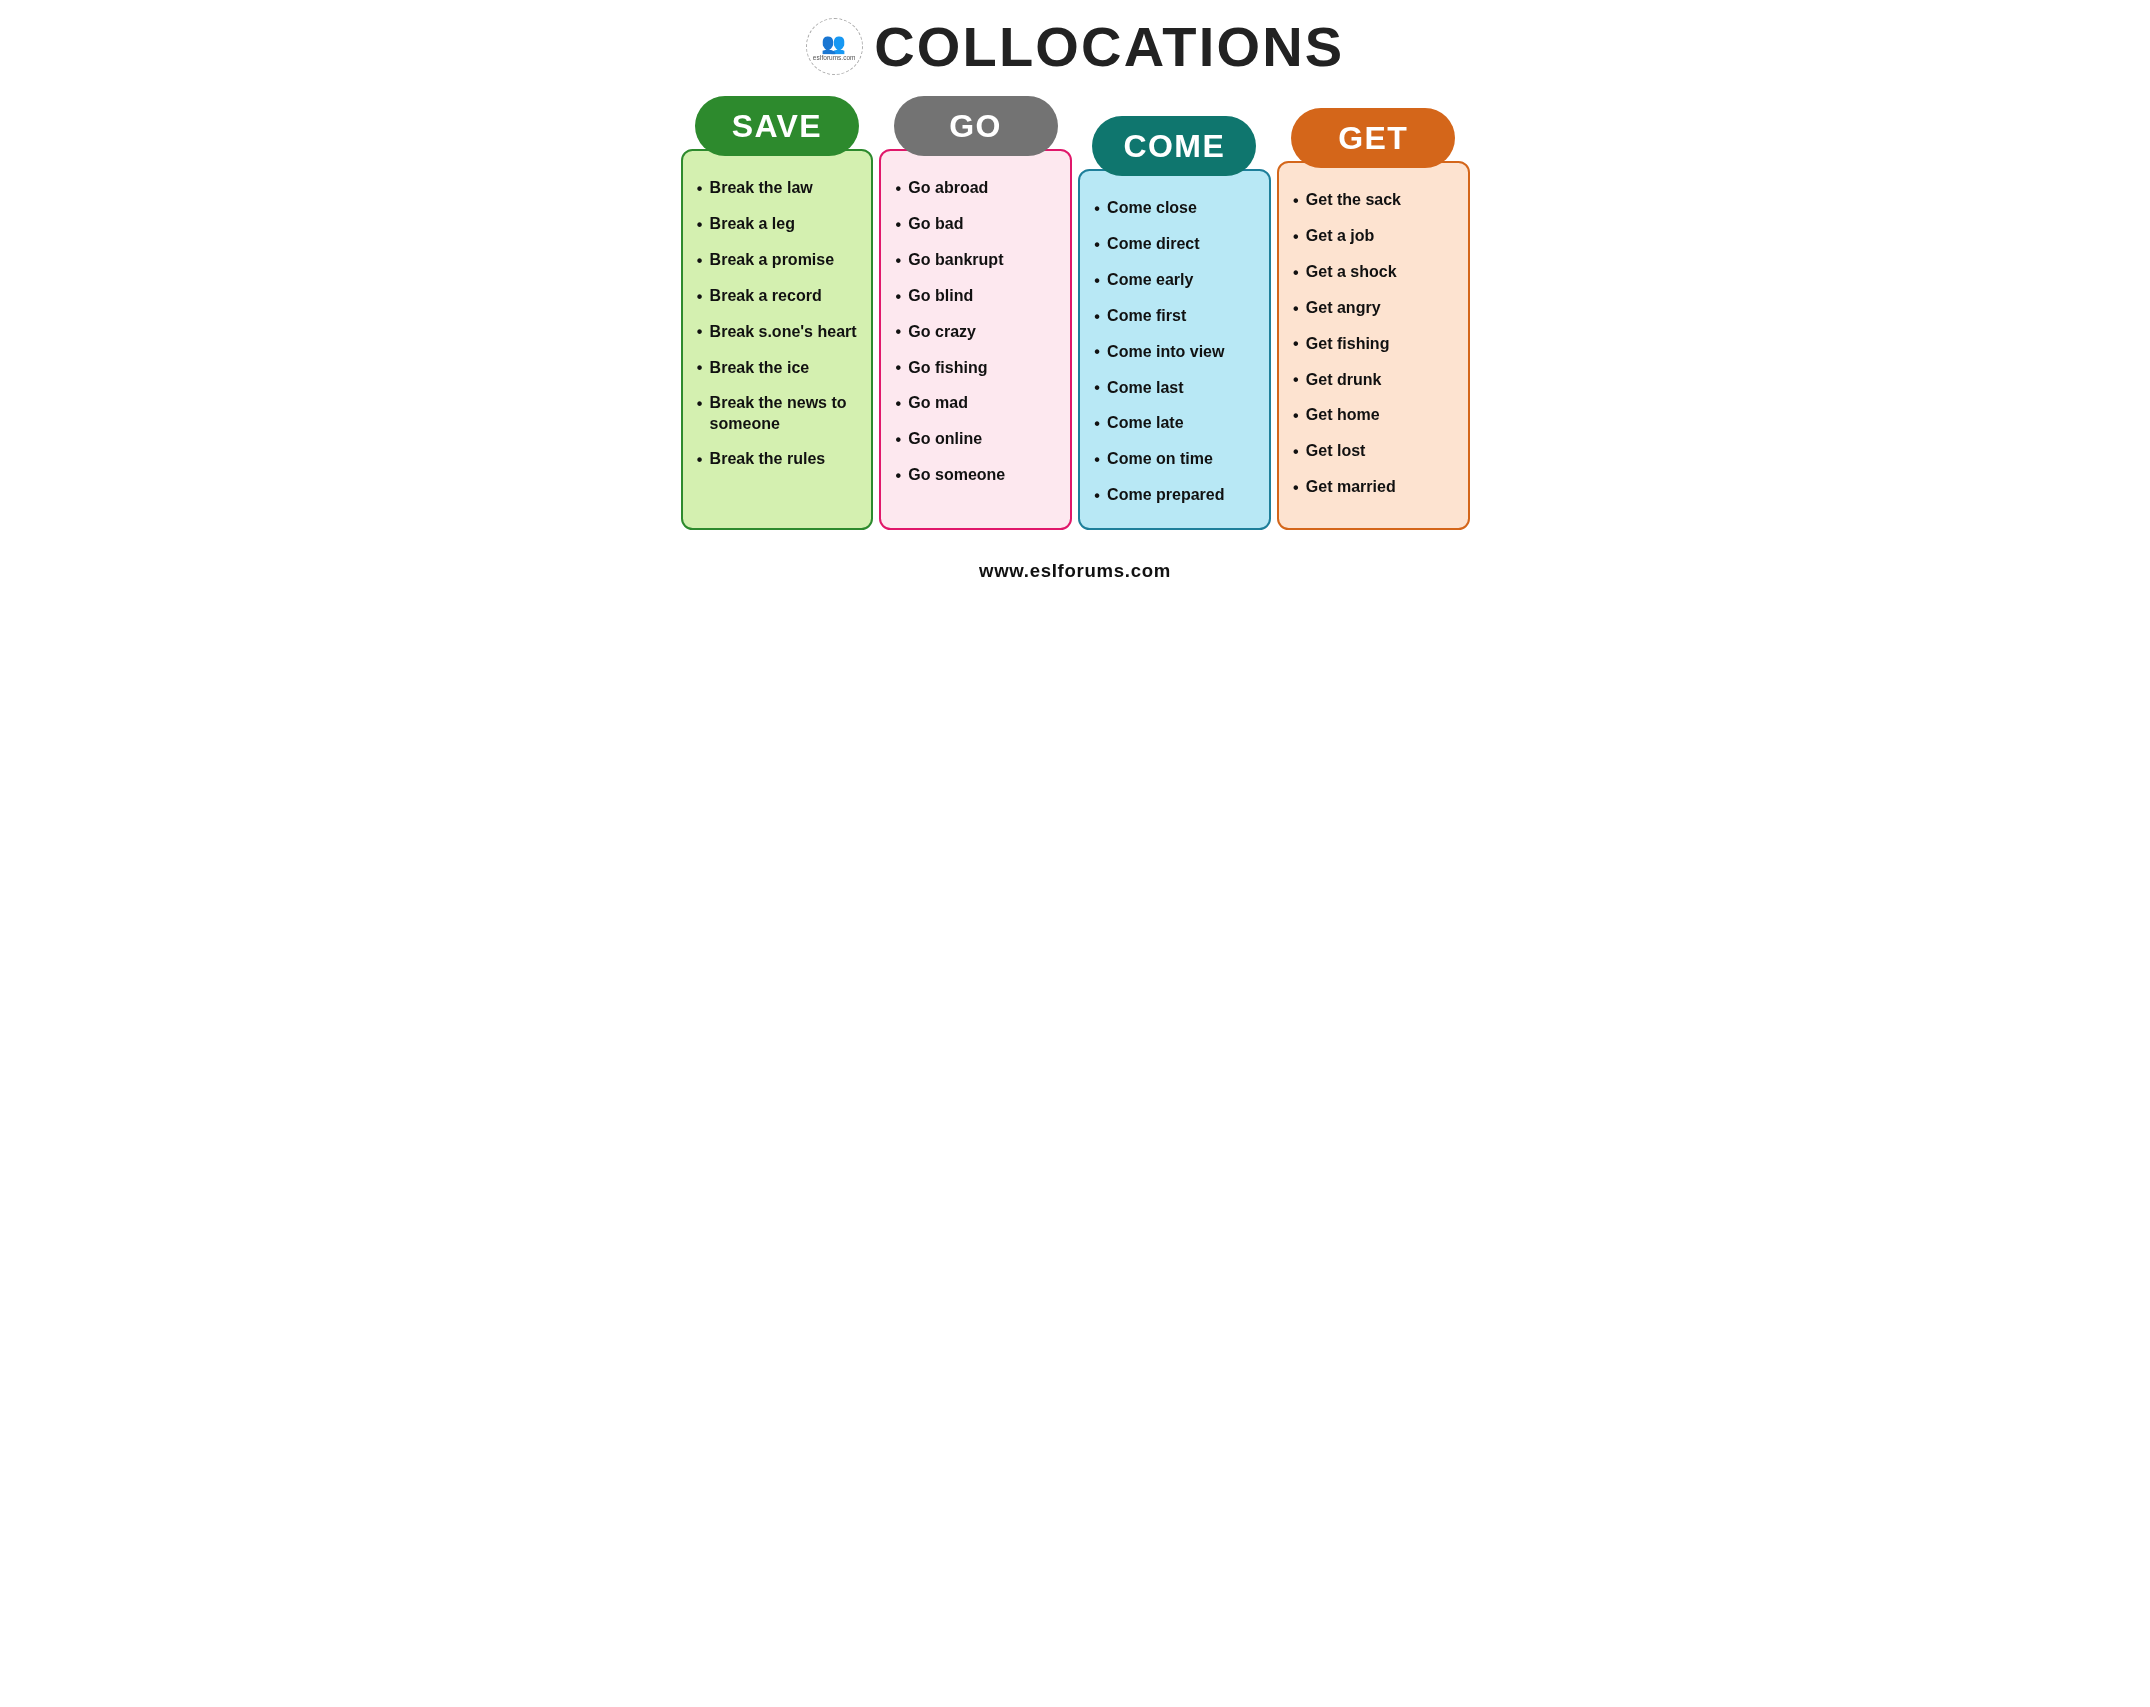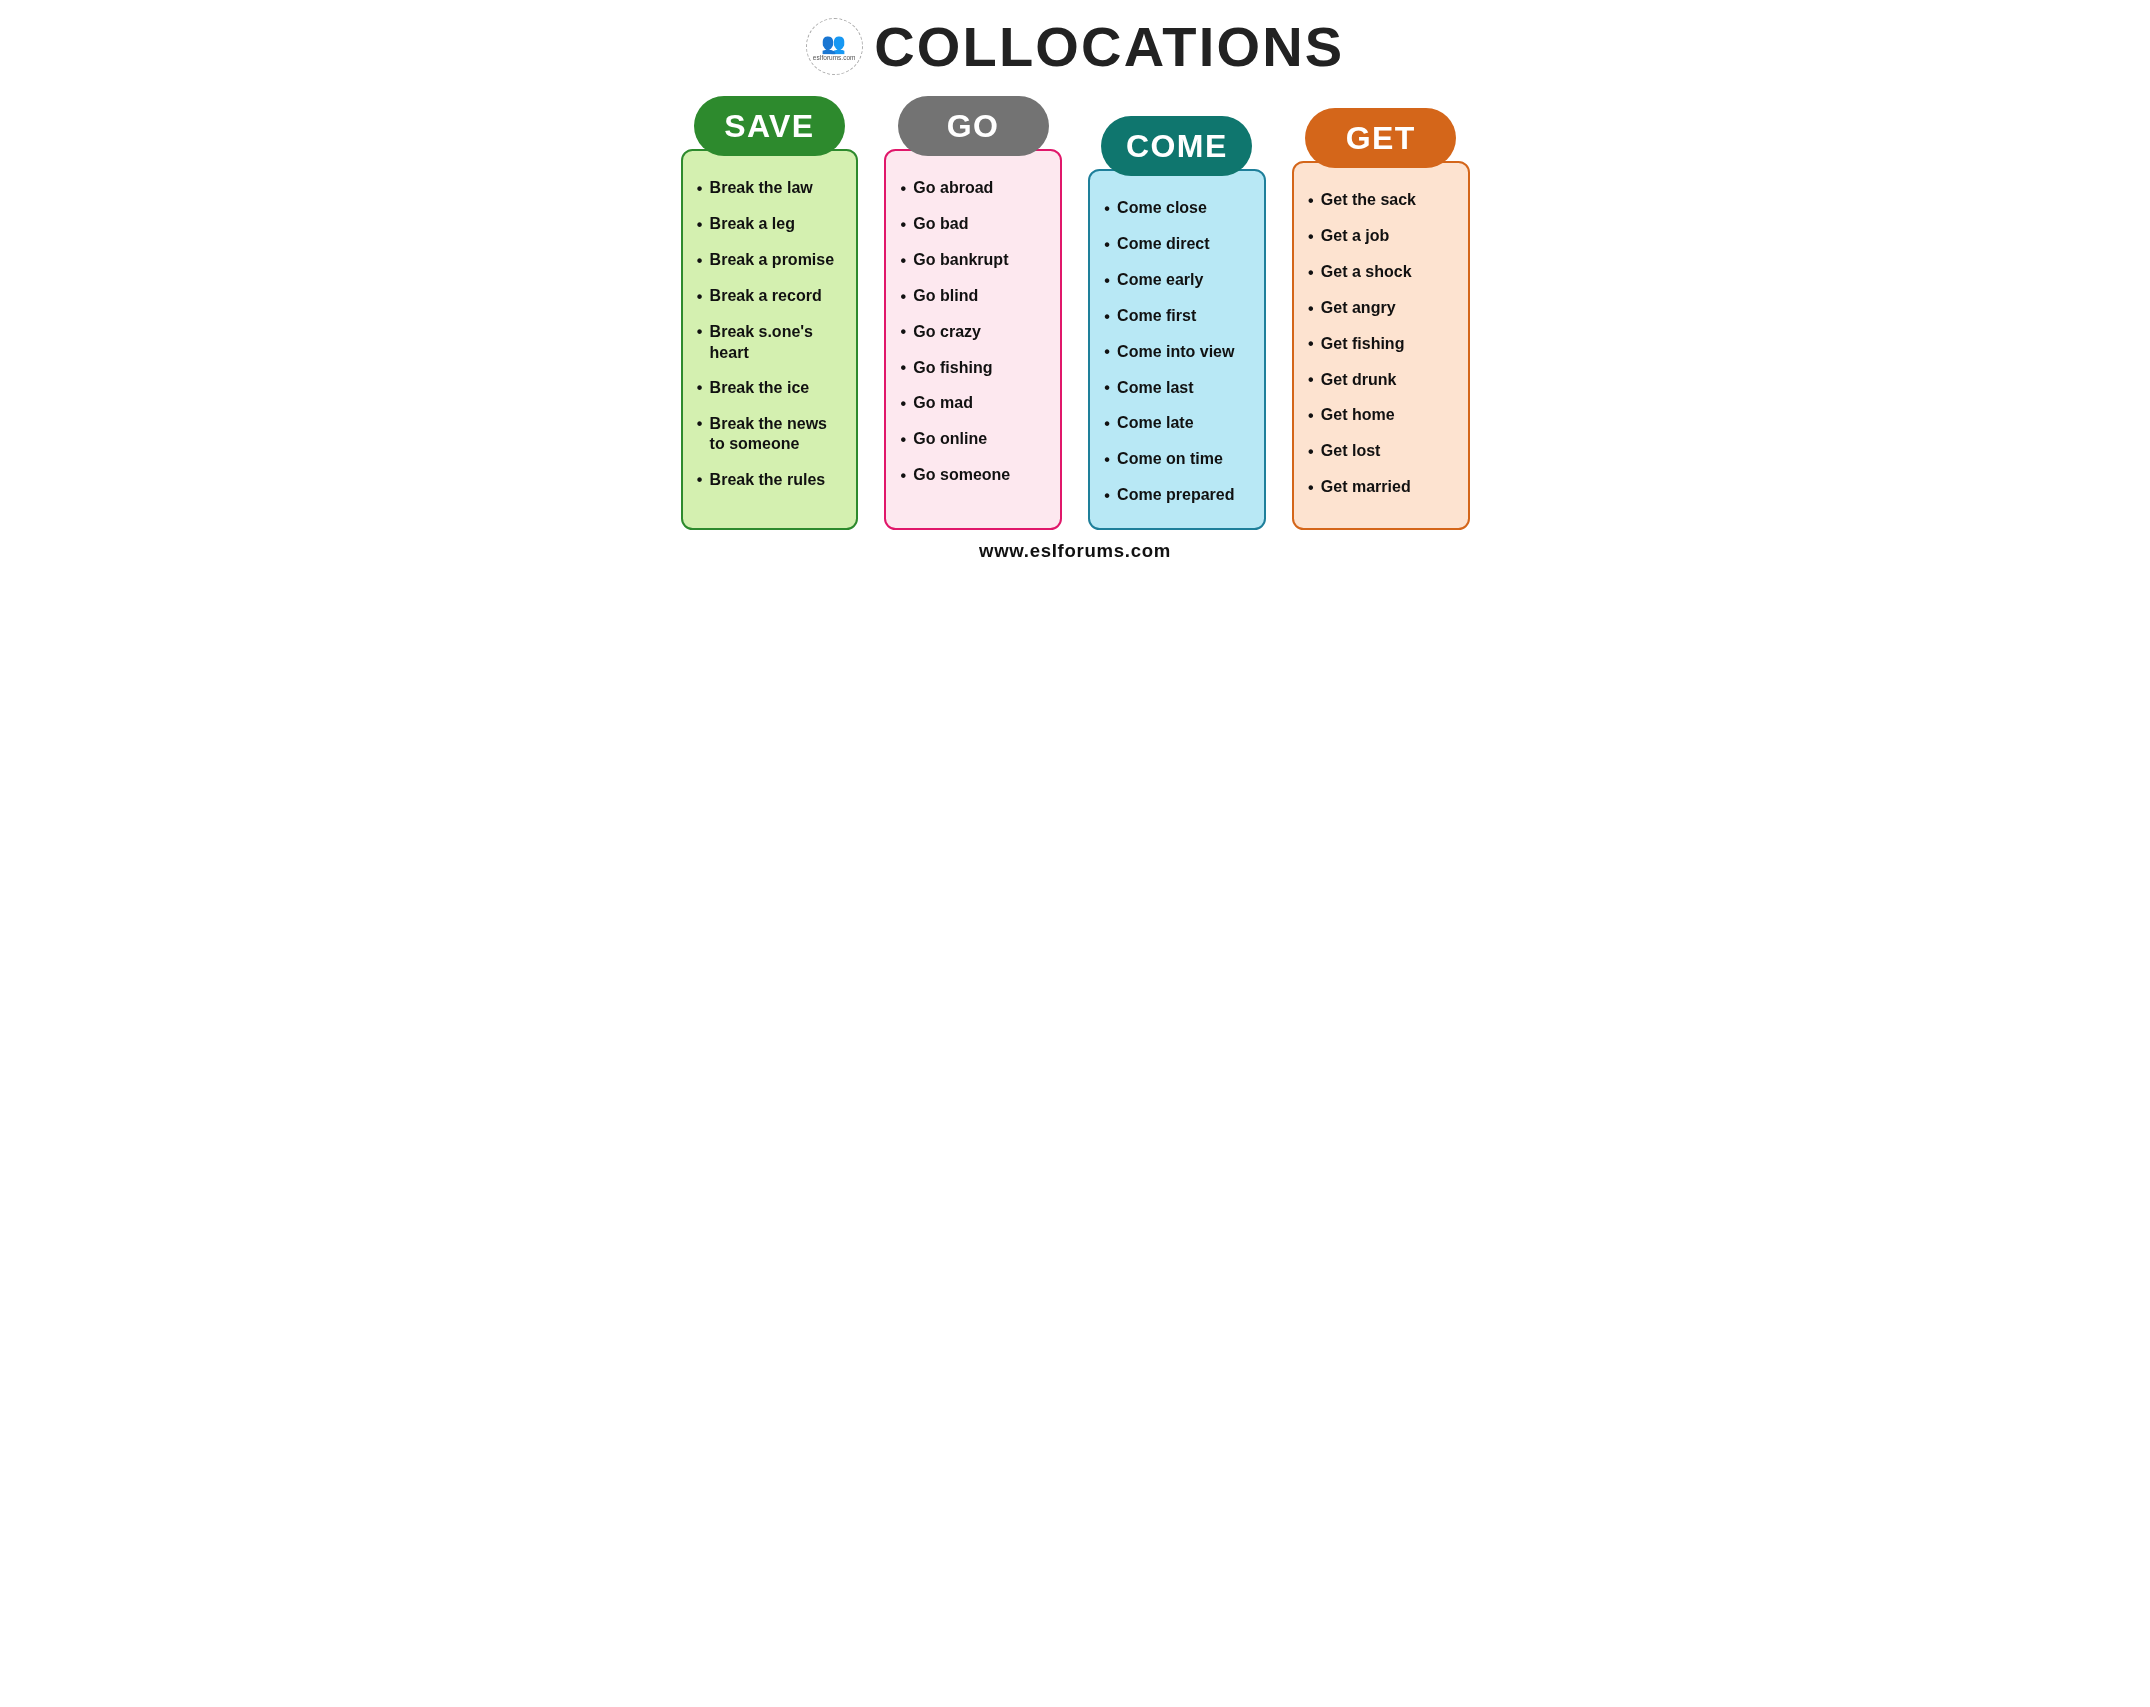--- a/index.html
+++ b/index.html
@@ -53,21 +53,21 @@
     .main-title {
       font-size: 56px;
       font-weight: 900;
       color: #222;
       letter-spacing: 2.2px;
       text-transform: uppercase;
     }
 
     .columns-area {
       display: flex;
-      gap: 26px;
+      gap: 6px;
       width: 100%;
       max-width: 789px;
       flex: 1;
     }
 
     .column {
       flex: 1;
       display: flex;
       flex-direction: column;
       align-items: center;
@@ -148,21 +148,21 @@
       margin-top: 0.7px;
     }
 
     .columns-wrapper {
       position: relative;
       width: 100%;
       max-width: 789px;
     }
 
     .footer {
-      margin-top: 10px;
+      margin-top: 30px;
       font-size: 18.6px;
       font-weight: 900;
       color: #111;
       letter-spacing: 0.7px;
     }
   </style>
 </head>
 <body>
 
 <div class="header">

